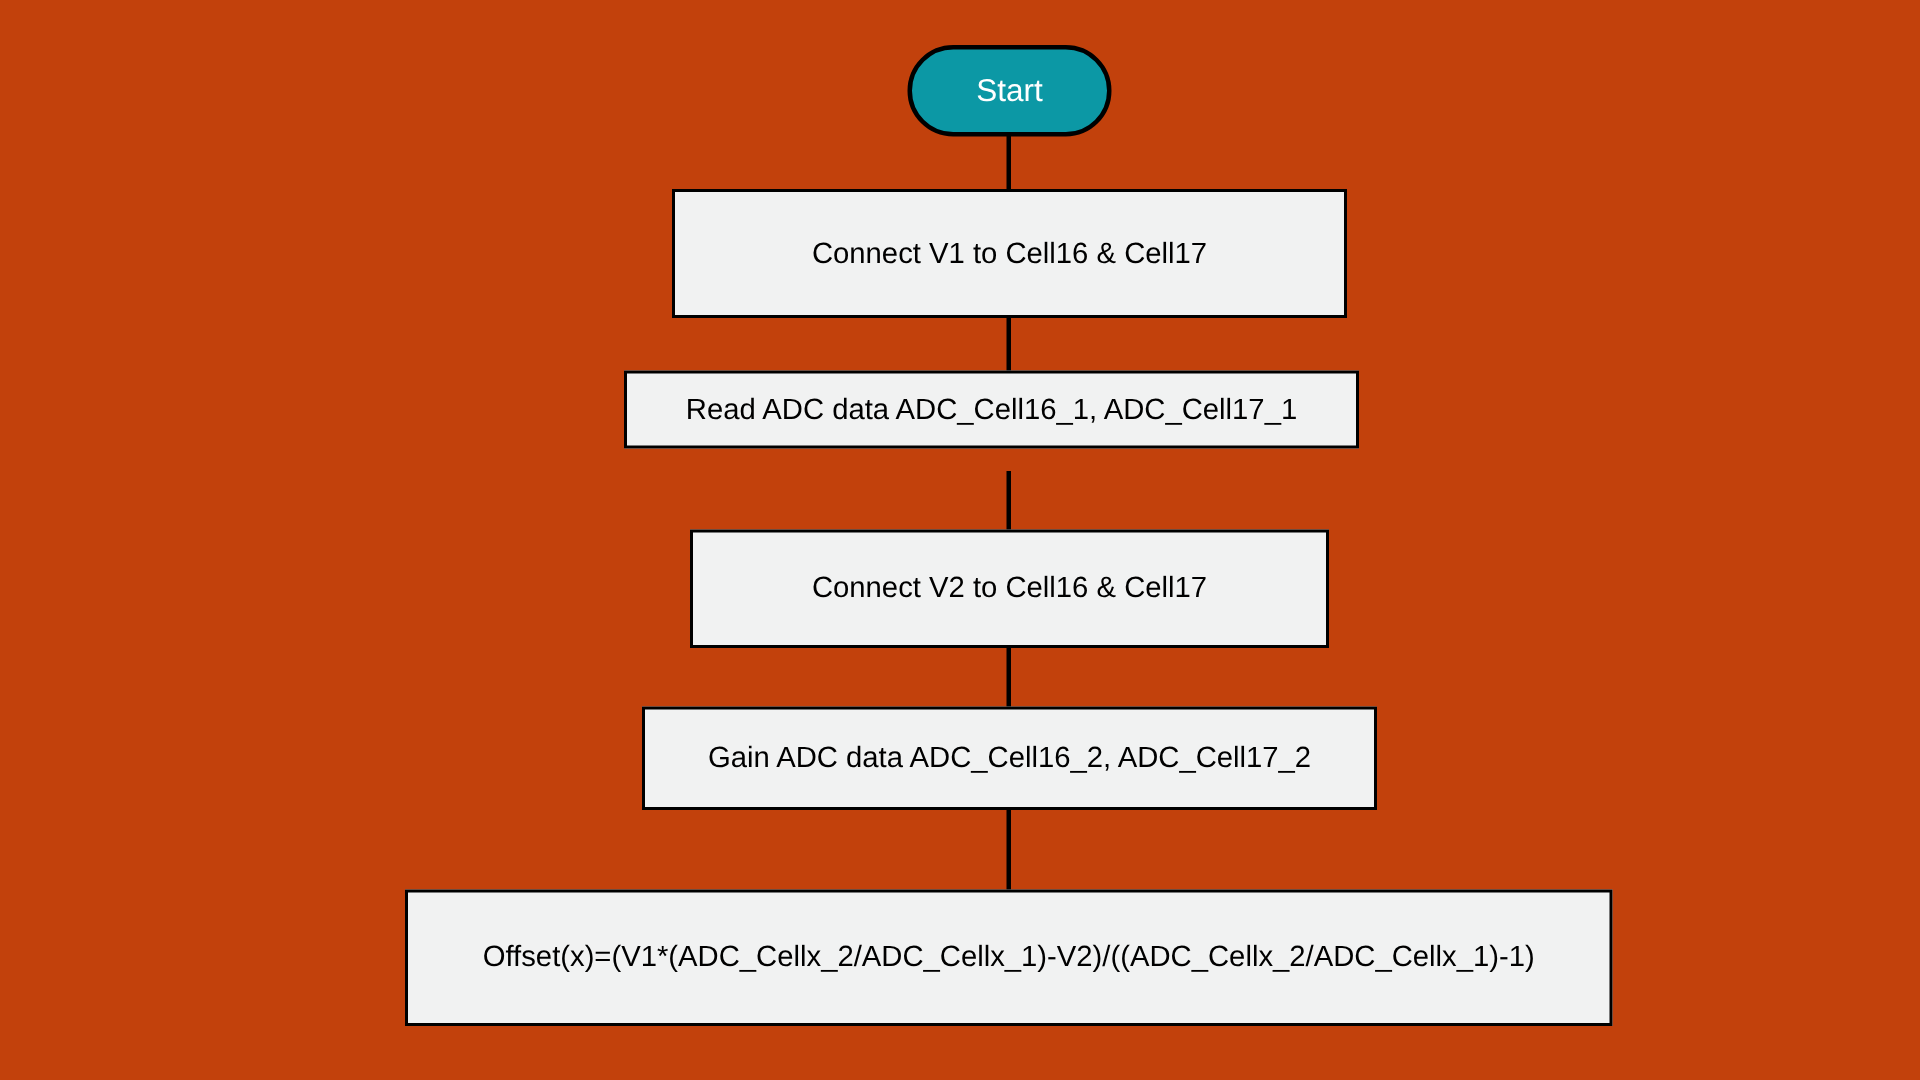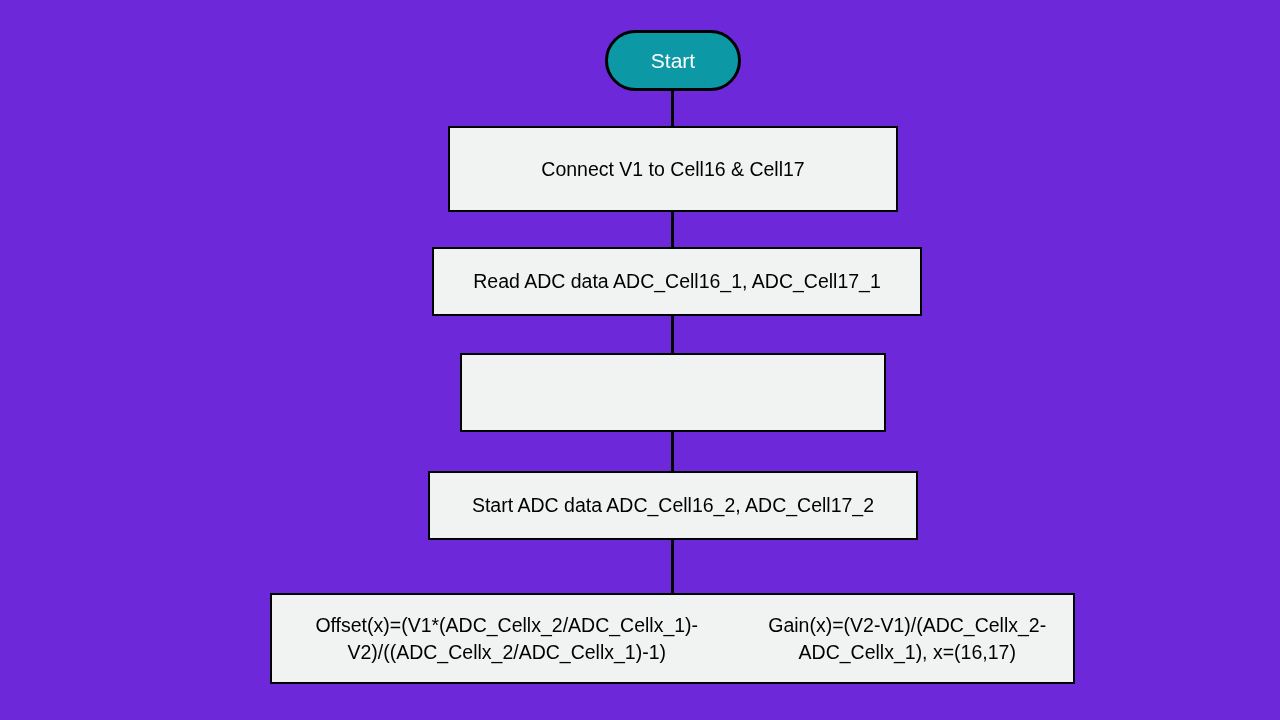--- a/index.html
+++ b/index.html
@@ -4,21 +4,21 @@
 <style>
   html, body {
     margin: 0;
     padding: 0;
     background: #ffffff;
   }
   #canvas {
     position: relative;
     width: 1280px;
     height: 720px;
-    background: #6d28d9;
+    background: #c2410c;
     overflow: hidden;
     font-family: "Liberation Sans", "DejaVu Sans", sans-serif;
   }
   .start-node {
     position: absolute;
     left: 605px;
     top: 30px;
     width: 136px;
     height: 61px;
     background: #0c98a5;
@@ -30,30 +30,30 @@
     justify-content: center;
     color: #ffffff;
     font-size: 21px;
   }
   .flow-box {
     position: absolute;
     background: #f1f2f2;
     border: 2.5px solid #000000;
     box-sizing: border-box;
     display: flex;
-    flex-direction: row;
+    flex-direction: column;
     align-items: center;
     justify-content: center;
     text-align: center;
     color: #000000;
     font-size: 19.5px;
     line-height: 27px;
   }
   .b1 { left: 448px; top: 126px; width: 450px; height: 86px; }
-  .b2 { left: 432px; top: 247px; width: 490px; height: 69px; }
+  .b2 { left: 416px; top: 247px; width: 490px; height: 52px; }
   .b3 { left: 460px; top: 353px; width: 426px; height: 79px; }
   .b4 { left: 428px; top: 471px; width: 490px; height: 69px; }
   .b5 { left: 270px; top: 593px; width: 805px; height: 91px; }
   .connector {
     position: absolute;
     left: 671px;
     width: 3px;
     background: #000000;
   }
   .c1 { top: 89px;  height: 39px; }
@@ -79,28 +79,28 @@
 
   <div class="connector c2"></div>
 
   <div class="flow-box b2">
     <span>Read ADC data ADC_Cell16_1, ADC_Cell17_1</span>
   </div>
 
   <div class="connector c3"></div>
 
   <div class="flow-box b3">
+    <span>Connect V2 to Cell16 &amp; Cell17</span>
   </div>
 
   <div class="connector c4"></div>
 
   <div class="flow-box b4">
-    <span>Start ADC data ADC_Cell16_2, ADC_Cell17_2</span>
+    <span>Gain ADC data ADC_Cell16_2, ADC_Cell17_2</span>
   </div>
 
   <div class="connector c5"></div>
 
   <div class="flow-box b5">
     <span>Offset(x)=(V1*(ADC_Cellx_2/ADC_Cellx_1)-V2)/((ADC_Cellx_2/ADC_Cellx_1)-1)</span>
-    <span>Gain(x)=(V2-V1)/(ADC_Cellx_2-ADC_Cellx_1), x=(16,17)</span>
   </div>
 
 </div>
 
 </body></html>

